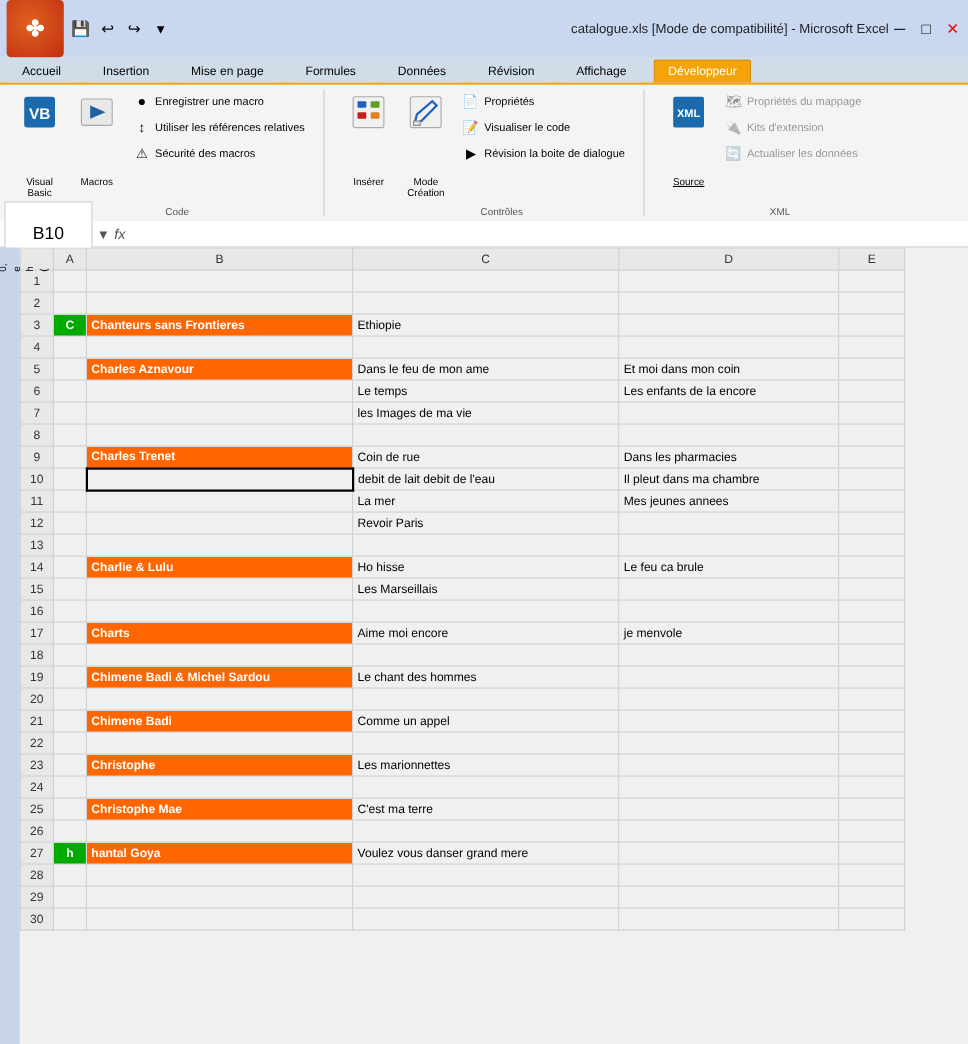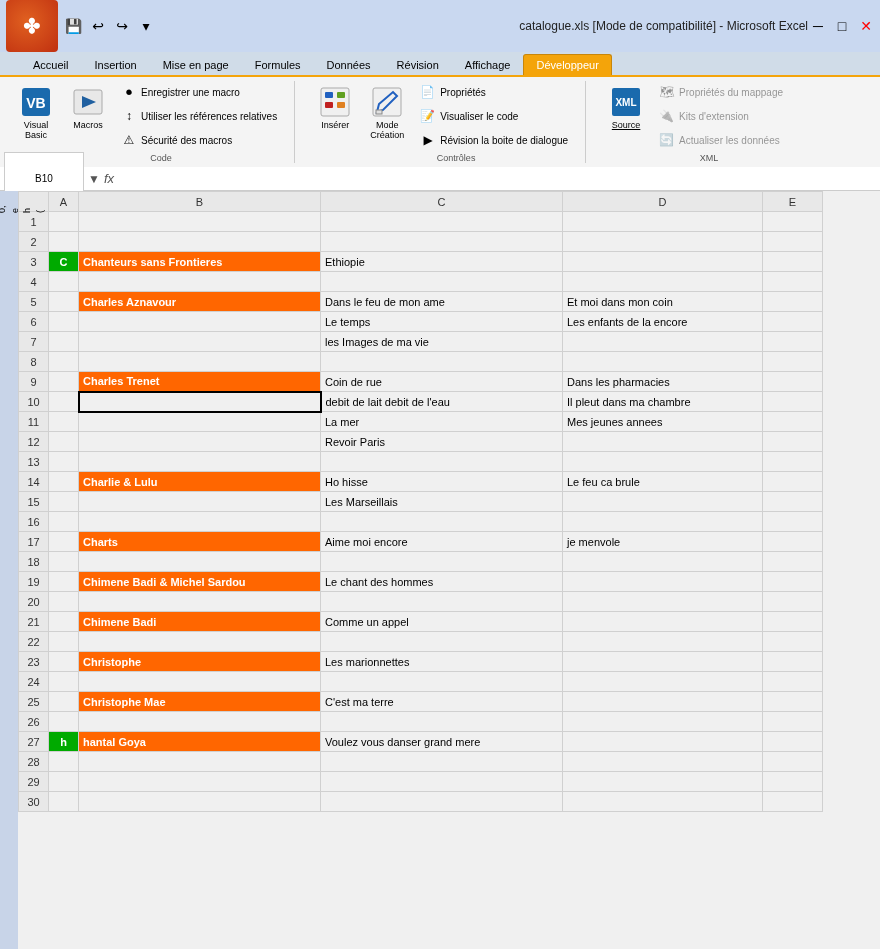--- a/index.html
+++ b/index.html
@@ -7,22 +7,22 @@
 
     
     .ribbon {
       background: #dce6f1;
     }
 
     .ribbon-tabs {
       display: flex;
       background: #d0dce8;
       padding-top: 2px;
-      padding-left: 20px;
-      gap: 0;
+      padding-left: 7px;
+      gap: 12px;
     }
 
     .ribbon-tab {
       padding: 4px 12px;
       font-size: 11px;
       cursor: pointer;
       background: #d0dce8;
       border: 1px solid transparent;
       border-bottom: none;
     }
@@ -77,20 +77,21 @@
       flex-direction: column;
       align-items: center;
       padding: 4px 6px;
       cursor: pointer;
       font-size: 10px;
       text-align: center;
       min-width: 48px;
       border: 1px solid transparent;
       border-radius: 3px;
       background: transparent;
+      gap: 40px;
     }
 
     .ribbon-btn-large .icon-large {
       width: 32px;
       height: 32px;
       margin-bottom: 2px;
       display: flex;
       align-items: center;
       justify-content: center;
       font-size: 20px;
@@ -132,21 +133,21 @@
       border-bottom: 1px solid #ccc;
       height: 24px;
       padding: 0 4px;
       gap: 4px;
     }
 
     .cell-ref {
       width: 80px;
       border: 1px solid #ccc;
       padding: 20px 4px;
-      font-size: 10px;
+      font-size: 16px;
       text-align: center;
     }
 
     .formula-input {
       flex: 1;
       border: none;
       outline: none;
       font-size: 11px;
       padding: 2px 4px;
     }

